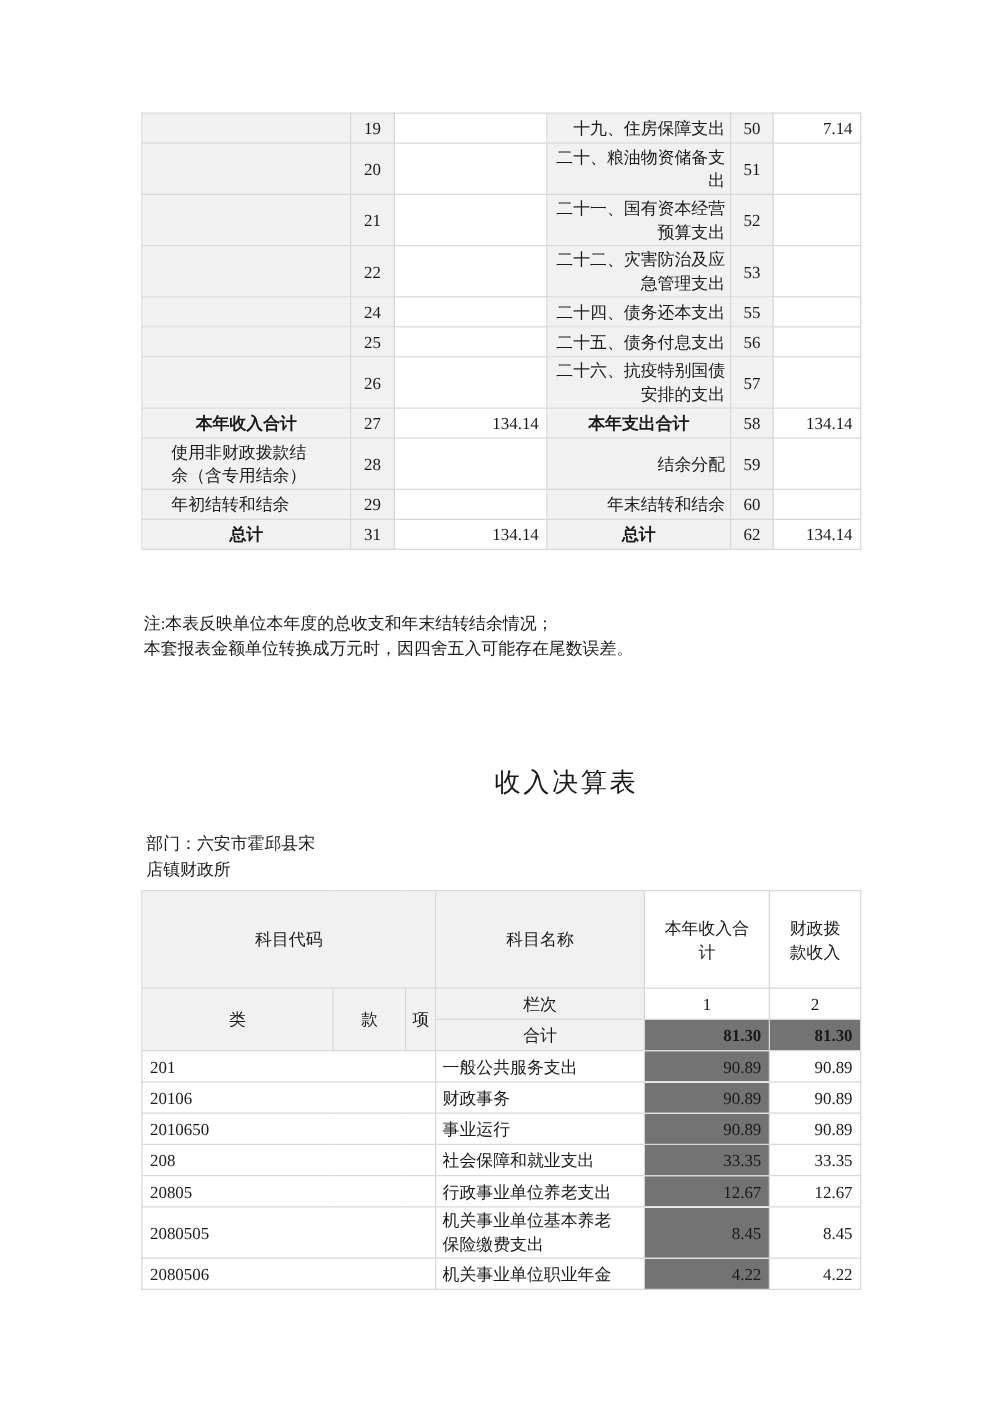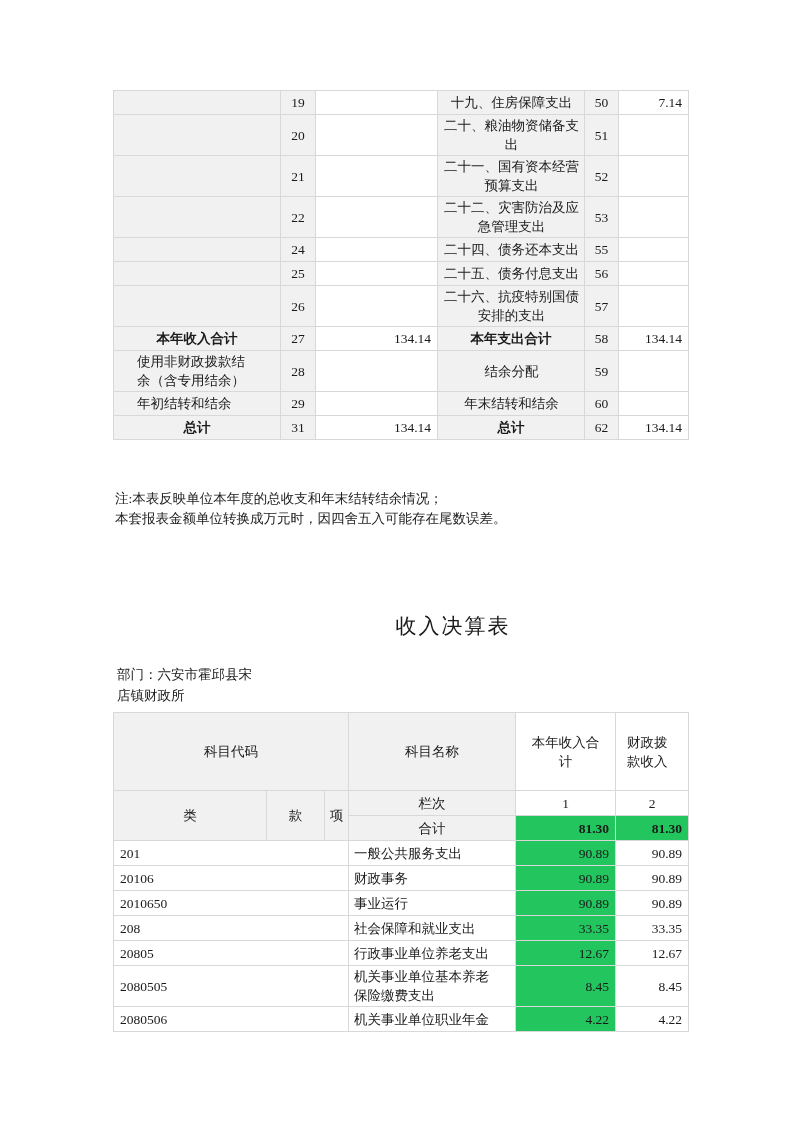--- a/index.html
+++ b/index.html
@@ -4,40 +4,40 @@
 <style>
   * { box-sizing: border-box; }
   html, body { margin: 0; padding: 0; background: #ffffff; }
   body { font-family: "Liberation Serif", "DejaVu Serif", serif; color: #1a1a1a; }
   .page { position: relative; width: 793px; height: 1122px; background: #ffffff; overflow: hidden; }
 
   table { border-collapse: collapse; table-layout: fixed; width: 575px; font-size: 13.5px; }
   td { border: 1px solid #d8d8d8; padding: 1px 4px; line-height: 19px; vertical-align: middle; overflow: hidden; word-break: normal; }
 
   .gray { background: #f1f1f1; }
-  .teal { background: #22c55e; }
+  .teal { background: #737373; }
 
   tr.s  { height: 24px; }
   tr.d  { height: 41px; }
   tr.h78 { height: 78px; }
   tr.h25 { height: 25px; }
   tr.d40 { height: 40px; font-family: Liberation Serif, serif; }
 
   .lbl   { text-align: left; padding-left: 23px; padding-right: 30px; }
-  .rlbl  { text-align: center; padding-left: 5px; padding-right: 4px; }
+  .rlbl  { text-align: right; padding-left: 5px; padding-right: 4px; }
   .tot   { text-align: center; font-weight: bold; padding: 1px 4px; }
   .no    { text-align: center; padding: 1px 2px; }
   .amt   { text-align: right; padding-right: 6px; }
   .bold  { font-weight: bold; }
   .ctr   { text-align: center; }
 
   .code  { text-align: left; padding-left: 6px; }
   .name  { text-align: left; padding-left: 5px; padding-right: 20px; }
   .hdr-c1 { padding: 1px 14px; text-align: center; }
-  .hdr-c2 { padding: 1px 11px; }
+  .hdr-c2 { padding: 1px 11px; text-align: center; }
 
   #balance-table { position: absolute; left: 113px; top: 90px; }
   #notes { position: absolute; left: 115px; top: 489px; width: 570px; font-size: 13.5px; line-height: 20px; }
   #income-title { position: absolute; left: 113px; top: 612px; width: 680px; text-align: center;
                   font-size: 21px; font-weight: normal; letter-spacing: 2px; }
   #department { position: absolute; left: 117px; top: 664px; width: 140px; font-size: 13.5px; line-height: 21px; }
   #income-table { position: absolute; left: 113px; top: 712px; }
 </style>
 </head>
 <body>

